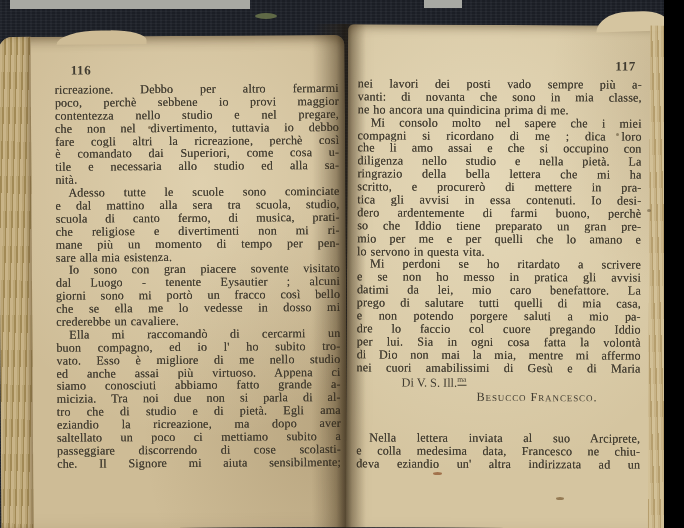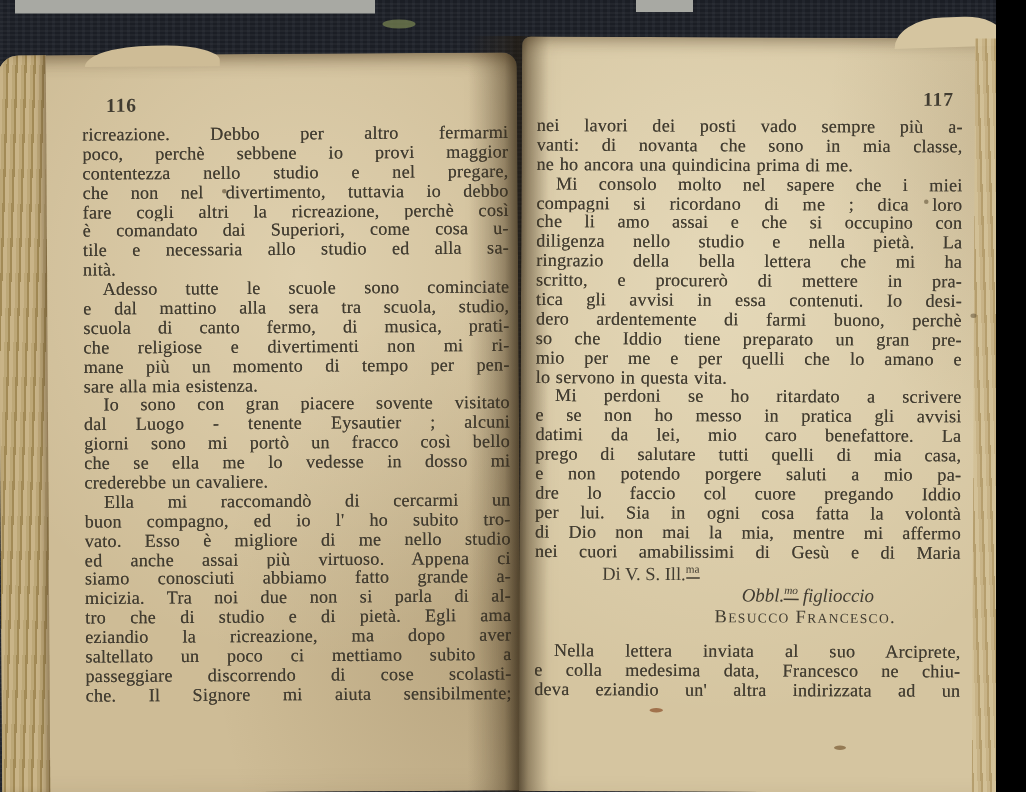--- a/index.html
+++ b/index.html
@@ -73,21 +73,21 @@
   .para{margin:0;}
   .line{
     font-size:12.1px;line-height:12.9px;height:12.9px;
     letter-spacing:.15px;word-spacing:.6px;
     text-align:justify;text-align-last:justify;
     white-space:normal;overflow:hidden;
     text-shadow:0 0 .3px rgba(45,40,28,.7);
   }
   .line.last{text-align-last:left;}
   .para.indent .line:first-child{text-indent:13px;}
-  .gap-above{margin-top:10px;}
+  .gap-above{margin-top:28px;}
   sup.abbr{font-size:7.5px;vertical-align:5px;line-height:0;border-bottom:1px solid currentColor;padding-bottom:1px;}
   .salutation{font-size:12.3px;line-height:13px;margin-left:45px;padding-top:3px;}
   .sig-role{font-size:12.6px;line-height:13px;font-style:italic;margin-left:138px;padding-top:1px;}
   .sig-name{font-size:12.3px;line-height:13px;font-variant:small-caps;letter-spacing:.9px;margin-left:120px;padding-top:1px;}
   .mark{position:absolute;border-radius:50%;}
 </style>
 </head>
 <body>
 
 <div class="scene">
@@ -170,21 +170,20 @@
           <div class="line">e se non ho messo in pratica gli avvisi</div>
           <div class="line">datimi da lei, mio caro benefattore. La</div>
           <div class="line">prego di salutare tutti quelli di mia casa,</div>
           <div class="line">e non potendo porgere saluti a mio pa-</div>
           <div class="line">dre lo faccio col cuore pregando Iddio</div>
           <div class="line">per lui. Sia in ogni cosa fatta la volontà</div>
           <div class="line">di Dio non mai la mia, mentre mi affermo</div>
           <div class="line">nei cuori amabilissimi di Gesù e di Maria</div>
         </div>
         <div class="salutation">Di V. S. Ill.<sup class="abbr">ma</sup></div>
-        <div class="sig-role">Obbl.<sup class="abbr">mo</sup> figlioccio</div>
         <div class="sig-name">Besucco Francesco.</div>
         <div class="para indent gap-above">
           <div class="line">Nella lettera inviata al suo Arciprete,</div>
           <div class="line">e colla medesima data, Francesco ne chiu-</div>
           <div class="line">deva eziandio un' altra indirizzata ad un</div>
         </div>
       </div>
   </div>
 
   <div class="gutter"></div>

